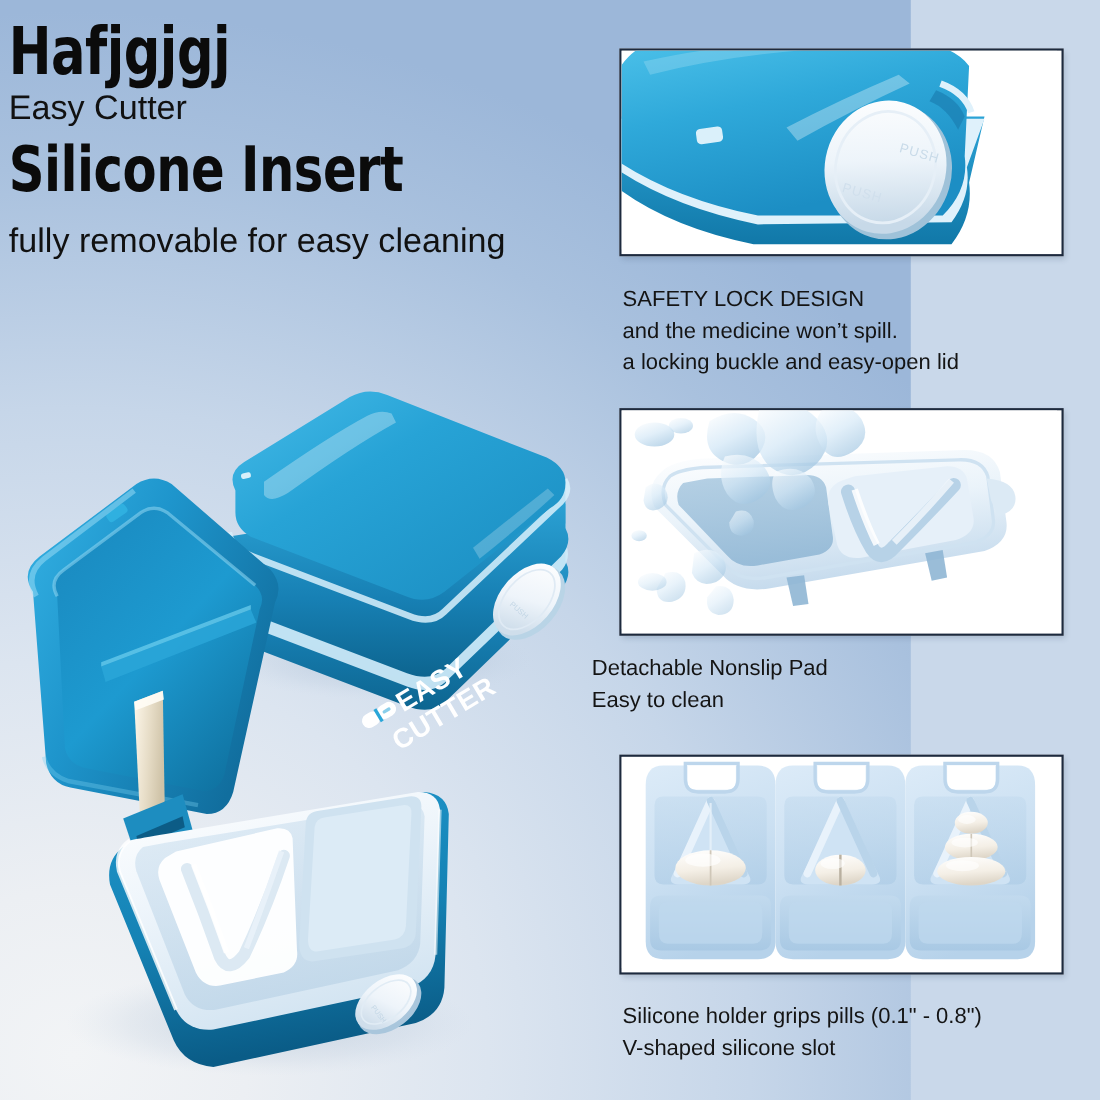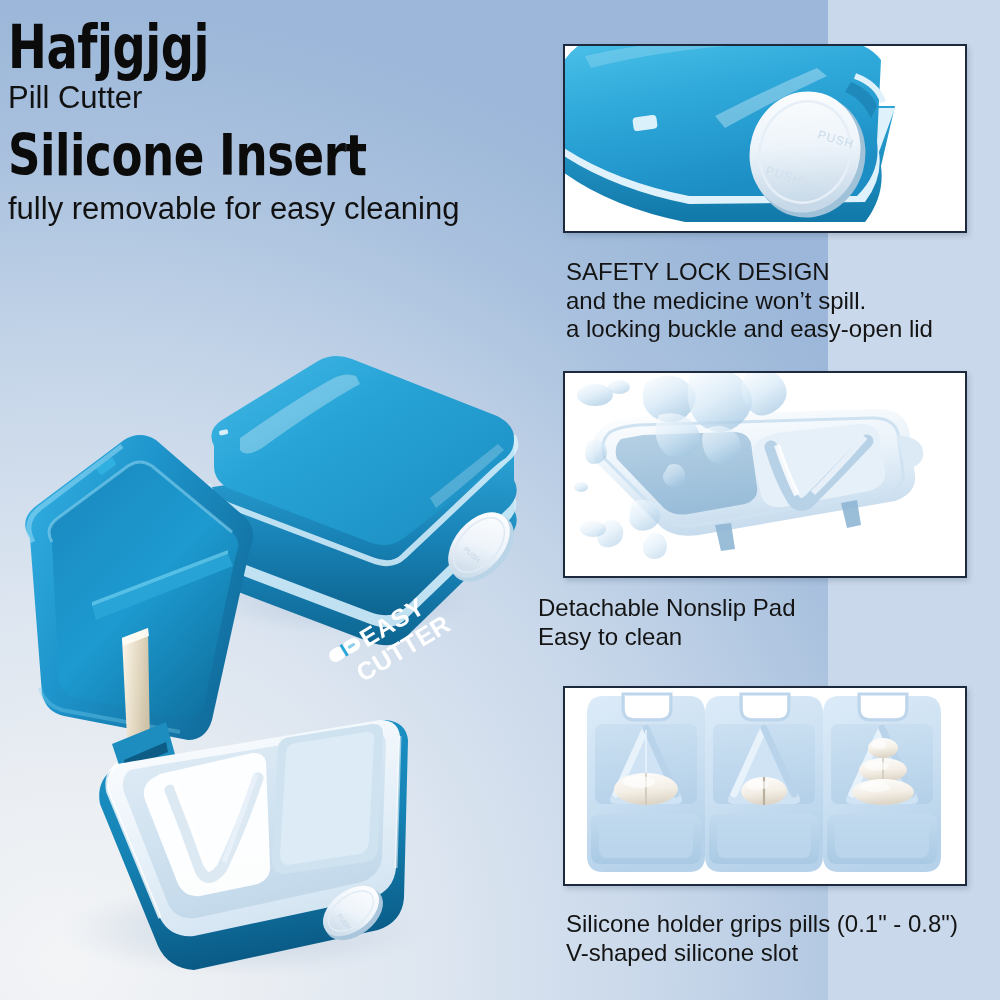--- a/index.html
+++ b/index.html
@@ -20,54 +20,54 @@
     font-family:"DejaVu Sans Condensed","Liberation Sans Narrow","Liberation Sans",sans-serif;
     font-weight:bold;font-size:60px;line-height:62px;color:#0b0b0b;
     letter-spacing:-0.5px;transform:scaleX(0.86);transform-origin:left center;
   }
   .h-sub1{font-size:31px;line-height:44px;color:#111;font-weight:400;margin-top:-2px;}
   .h-big{
     font-family:"DejaVu Sans Condensed","Liberation Sans Narrow","Liberation Sans",sans-serif;
     font-weight:bold;font-size:57px;line-height:62px;color:#0b0b0b;
     letter-spacing:-0.5px;transform:scaleX(0.88);transform-origin:left center;margin-top:4px;
   }
-  .h-sub2{font-size:31px;line-height:42px;color:#111;font-weight:400;margin-top:2px;}
+  .h-sub2{font-size:31px;line-height:42px;color:#111;font-weight:400;margin-top:12px;}
 
   
   .panel{
     position:absolute;background:#ffffff;
     border:2px solid #1d2a3e;
     box-shadow:2px 3px 5px rgba(60,80,110,.22);
     overflow:hidden;
   }
   #panel-lock{left:563px;top:44px;width:400px;height:185px;}
   #panel-wash{left:563px;top:371px;width:400px;height:203px;}
   #panel-grip{left:563px;top:686px;width:400px;height:196px;}
 
-  .caption{position:absolute;color:#141414;font-size:24px;line-height:28.5px;white-space:pre-line;}
+  .caption{position:absolute;color:#141414;font-size:20px;line-height:28.5px;white-space:pre-line;}
   #cap-lock{left:566px;top:258px;width:420px;}
   #cap-wash{left:538px;top:594px;width:420px;}
   #cap-grip{left:566px;top:910px;width:430px;}
 
   
   #stage{position:absolute;left:0;top:270px;width:560px;height:730px;}
   svg{display:block;}
   .lbl-easy{
     font-family:"Liberation Sans","DejaVu Sans",sans-serif;
     font-weight:bold;fill:#ffffff;
   }
 </style>
 </head>
 <body>
 
 <div id="page">
 
   <div class="headline">
     <div class="h-brand">Hafjgjgj</div>
-    <div class="h-sub1">Pill Cutter</div>
+    <div class="h-sub1">Easy Cutter</div>
     <div class="h-big">Silicone Insert</div>
     <div class="h-sub2">fully removable for easy cleaning</div>
   </div>
 
   <div id="stage">
     <svg width="560" height="730" viewBox="0 0 560 730">
       <defs>
         <linearGradient id="gBodyTop" x1="0" y1="0" x2="1" y2="1">
           <stop offset="0%" stop-color="#45bbe8"></stop>
           <stop offset="38%" stop-color="#27a3d6"></stop>

